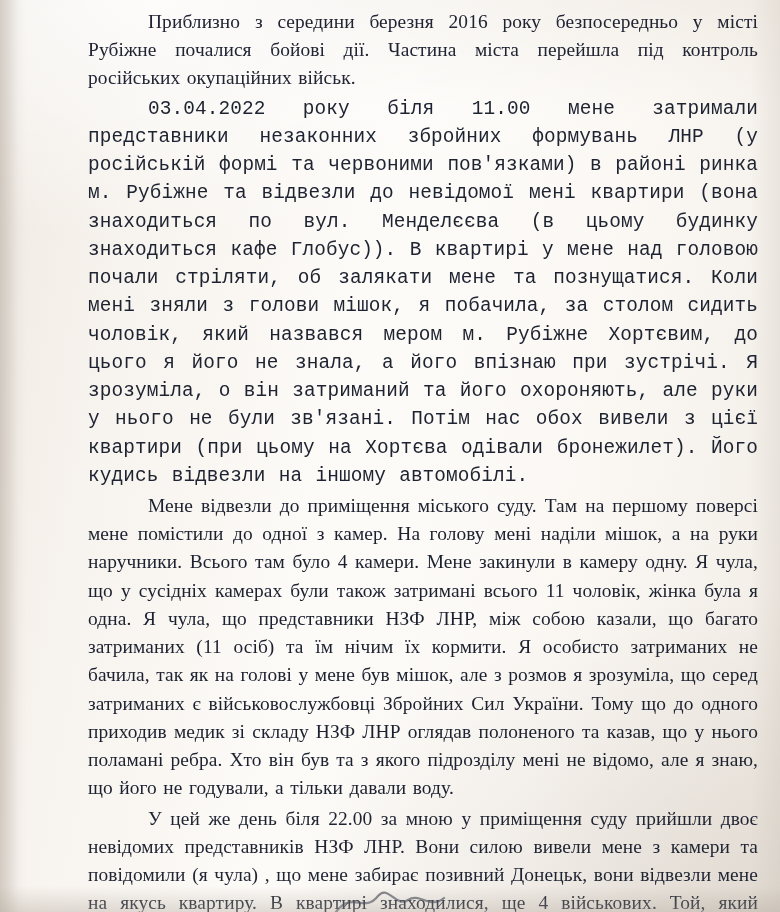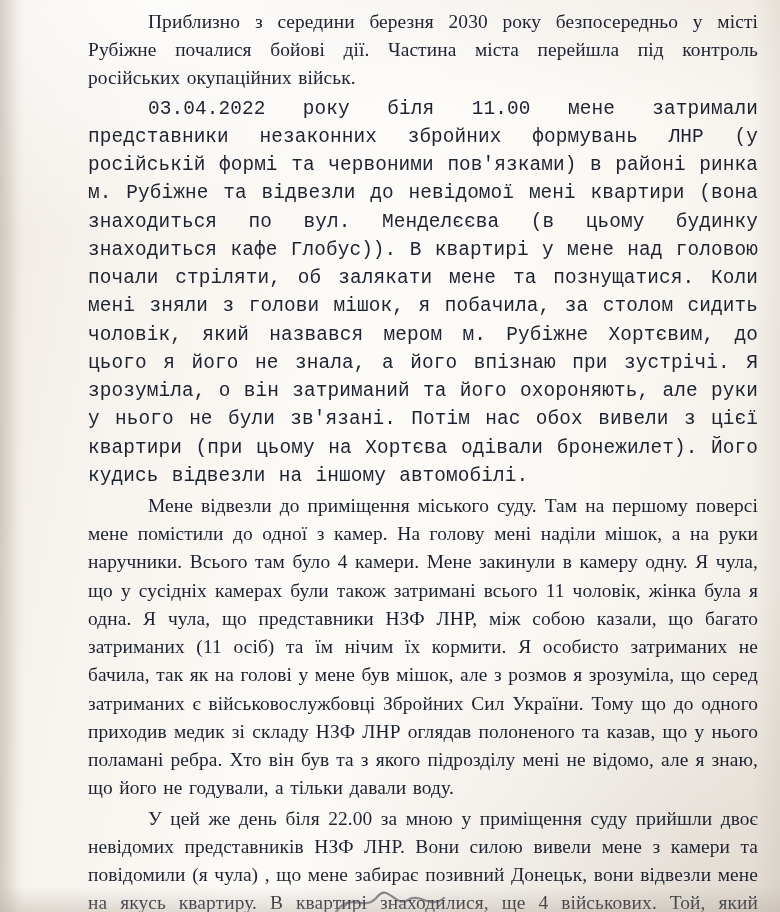--- a/index.html
+++ b/index.html
@@ -90,21 +90,21 @@
     z-index: 4;
     pointer-events: none;
   }
 </style>
 </head>
 <body>
 
 <div class="page">
 
   <div class="doc-body">
-    <p class="para">Приблизно з середини  березня 2030 року безпосередньо у місті Рубіжне почалися бойові дії. Частина міста перейшла під контроль російських окупаційних військ.</p>
+    <p class="para">Приблизно з середини  березня 2016 року безпосередньо у місті Рубіжне почалися бойові дії. Частина міста перейшла під контроль російських окупаційних військ.</p>
     <p class="para">03.04.2022 року біля 11.00 мене затримали представники незаконних збройних формувань ЛНР (у російській формі та червоними пов'язками) в районі ринка м. Рубіжне та відвезли до невідомої мені квартири (вона знаходиться по вул. Менделєєва (в цьому будинку знаходиться кафе Глобус)). В квартирі у мене над головою почали стріляти, об залякати мене та познущатися. Коли мені зняли з голови мішок, я побачила,  за столом сидить чоловік, який назвався мером м. Рубіжне Хортєвим, до цього я його не знала, а його впізнаю при зустрічі. Я зрозуміла, о він затриманий та його охороняють, але руки у нього не були зв'язані. Потім нас обох вивели з цієї квартири (при цьому на Хортєва одівали бронежилет). Його кудись відвезли на іншому автомобілі.</p>
     <p class="para">Мене відвезли до приміщення міського суду. Там на першому поверсі мене помістили до одної з камер. На голову мені наділи мішок, а на руки наручники. Всього там було 4 камери. Мене закинули в камеру одну. Я чула, що у сусідніх камерах були також затримані всього 11 чоловік, жінка була я одна. Я чула, що представники НЗФ ЛНР, між собою казали, що багато затриманих (11 осіб) та їм нічим їх кормити. Я особисто затриманих не бачила, так як на голові у мене був мішок, але з розмов я зрозуміла, що серед затриманих є військовослужбовці Збройних Сил  України. Тому що до одного приходив медик зі складу НЗФ ЛНР оглядав полоненого та казав, що у нього поламані ребра. Хто він був та з якого підрозділу мені не відомо, але я знаю, що його не годували, а тільки давали воду.</p>
     <p class="para">У цей же день біля 22.00 за мною у приміщення суду прийшли двоє невідомих представників НЗФ ЛНР. Вони силою вивели мене з камери та повідомили (я чула) , що мене забирає позивний Донецьк, вони відвезли мене на якусь квартиру. В квартирі знаходилися, ще 4 військових. Той, який назвався Донецком сказав, що я повинна його сексуально задовольнити, а то всі мене будуть гвалтувати. Після чого він завів мене до іншої квартири, там згвалтував та привів обратно, щоб я поспала до ранку. Цього чоловіка з позивним Донецьк я зможу впізнати, йому десь 25-30 років, ріст 165-175 см, повної статури (з животом пивним). Очі голубого кольору. Зранку мене відвезли до камери суду та Донецьк сказав, що на наступну ніч мене знову забере до себе.</p>
   </div>
 
   <svg class="signature-mark" viewBox="0 0 120 34">
     <path d="M6 28 C 22 6, 34 30, 48 12 C 58 0, 66 24, 78 16 C 90 8, 100 26, 114 14" fill="none" stroke="#2a3142" stroke-width="2.2" stroke-linecap="round" opacity="0.8"></path>
   </svg>
 
   <div class="edge-shadow-bottom"></div>

